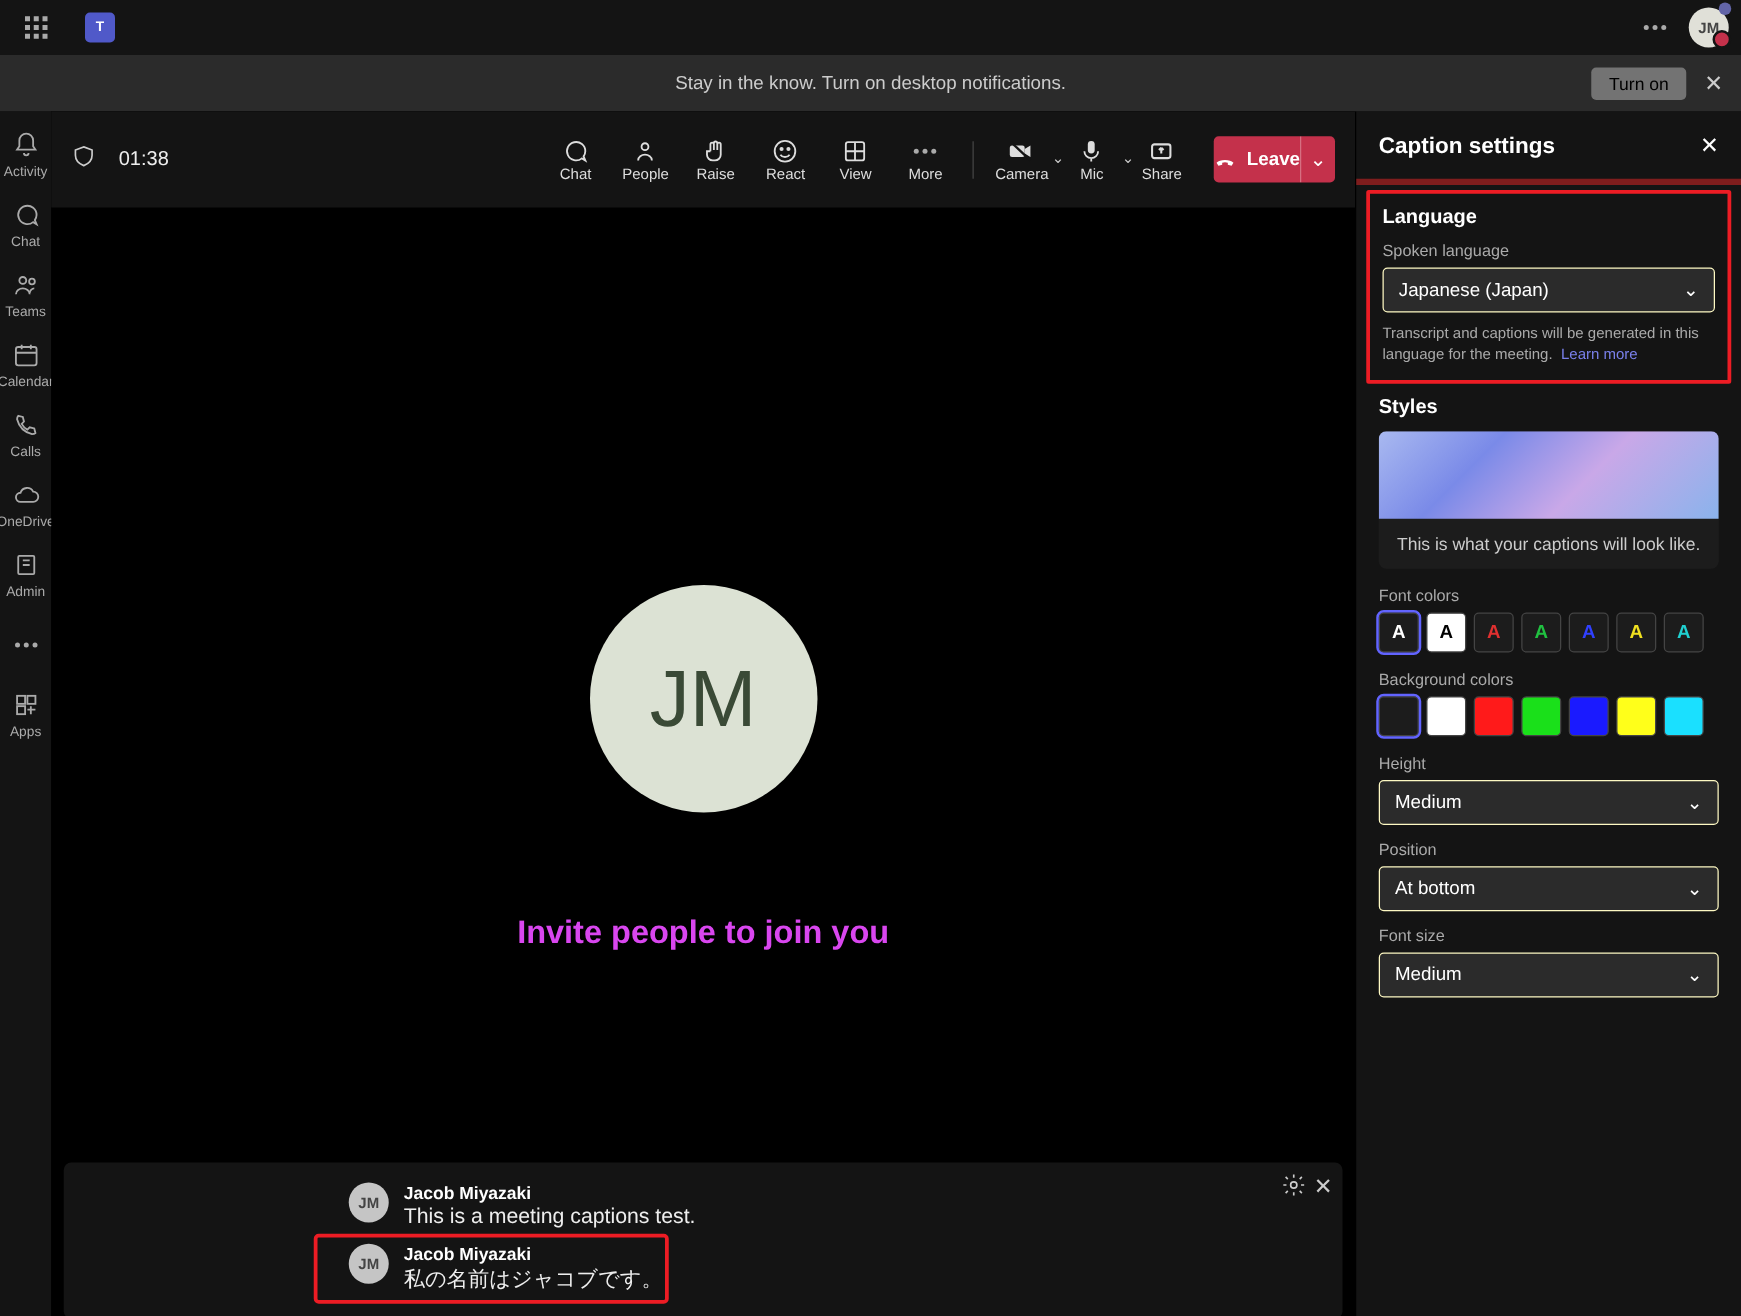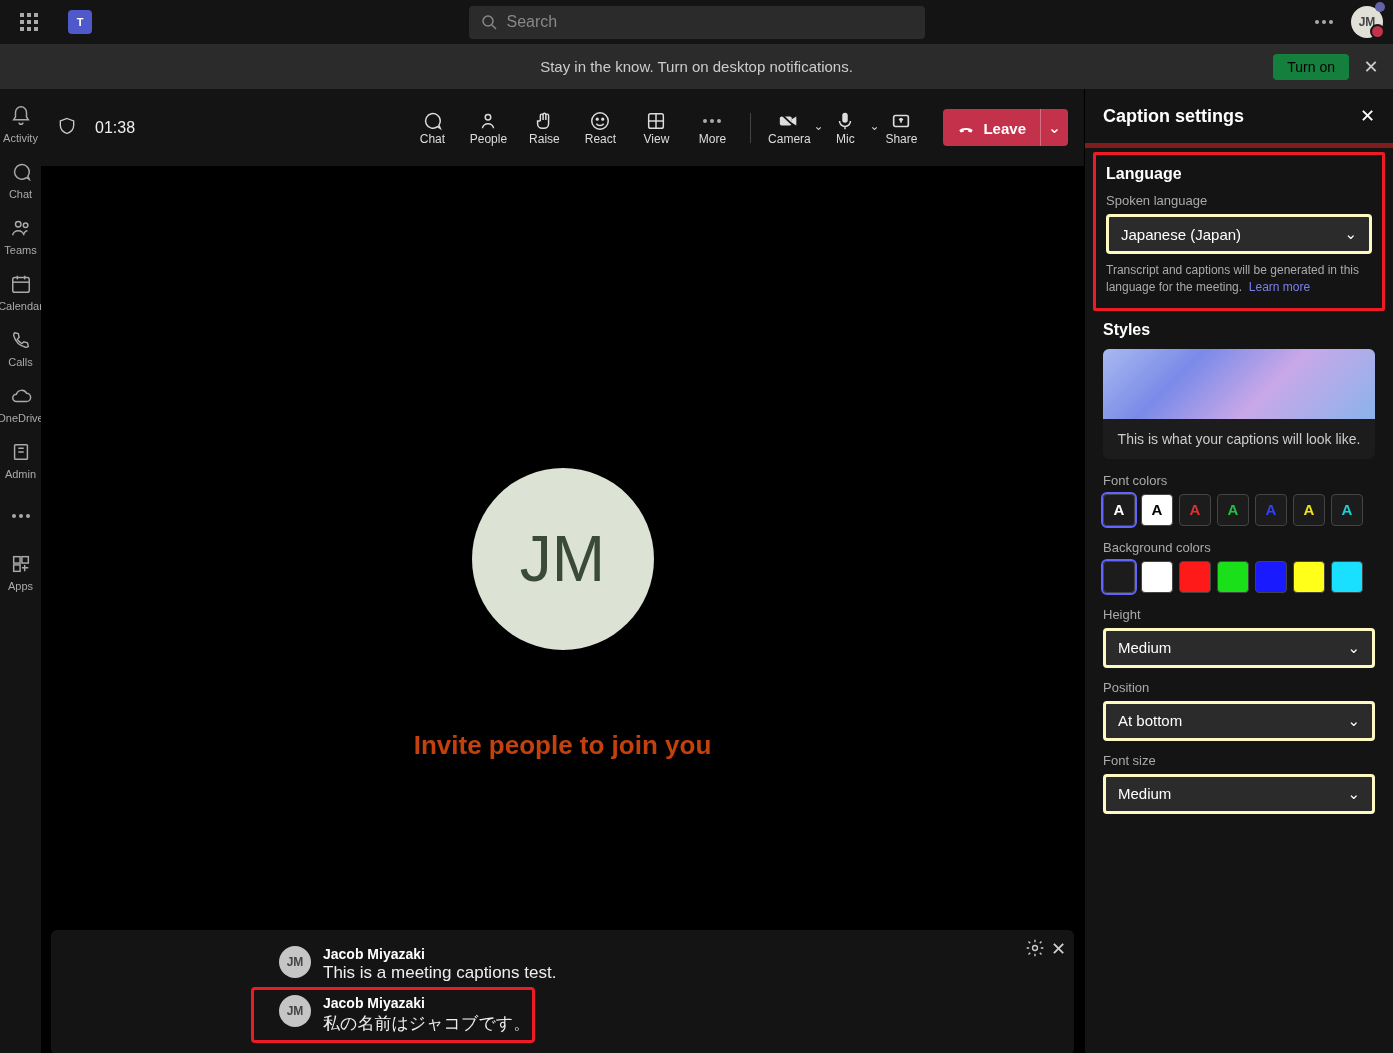--- a/index.html
+++ b/index.html
@@ -11,56 +11,56 @@
 .search-box { position:absolute; left:50%; transform:translateX(-50%); width:456px; height:33px; background:#2b2b2b; border-radius:4px; display:flex; align-items:center; padding:0 12px; color:#888; }
 .search-box svg { margin-right:10px; }
 .title-right { margin-left:auto; display:flex; align-items:center; gap:18px; }
 .three-dots { display:flex; gap:3px; }
 .three-dots span { width:4px; height:4px; background:#aaa; border-radius:50%; }
 .avatar-small { width:32px; height:32px; border-radius:50%; background:#e0e0d8; color:#444; display:flex; align-items:center; justify-content:center; font-size:12px; font-weight:600; position:relative; }
 .avatar-small::before { content:''; position:absolute; top:-4px; right:-2px; width:10px; height:10px; border-radius:50%; background:#6264a7; }
 .avatar-small::after { content:''; position:absolute; bottom:-1px; right:-2px; width:11px; height:11px; border-radius:50%; background:#c4314b; border:2px solid #141414; }
 .notif-bar { height:45px; background:#2b2b2b; display:flex; align-items:center; justify-content:center; color:#ccc; font-size:15px; position:relative; }
 .notif-actions { position:absolute; right:8px; display:flex; align-items:center; gap:8px; }
-.turn-on-btn { background:#15803d; color:#000; border:none; padding:5px 14px; border-radius:4px; font-size:14px; font-weight:500; }
+.turn-on-btn { background:#737373; color:#000; border:none; padding:5px 14px; border-radius:4px; font-size:14px; font-weight:500; }
 .close-x { width:28px; height:28px; display:flex; align-items:center; justify-content:center; color:#ccc; cursor:pointer; font-size:18px;}
 .main-area { display:flex; height:calc(100% - 79px); }
 .left-rail { width:41px; background:#141414; display:flex; flex-direction:column; align-items:center; padding-top:8px; gap:2px; }
 .rail-item { width:56px; height:54px; display:flex; flex-direction:column; align-items:center; justify-content:center; color:#aaa; font-size:11px; cursor:pointer; gap:4px; }
 .rail-icon { width:24px; height:24px; display:flex; align-items:center; justify-content:center; }
 .meeting-area { flex:1; display:flex; flex-direction:column; background:#000; position:relative; }
 .meeting-toolbar { height:77px; background:#141414; display:flex; align-items:center; padding:0 16px; }
 .shield-icon { color:#ccc; }
 .timer { margin-left:18px; font-size:16px; color:#eee; }
 .toolbar-right { margin-left:auto; display:flex; align-items:center; gap:0; }
 .toolbar-btn { display:flex; flex-direction:column; align-items:center; justify-content:center; width:56px; height:50px; color:#ddd; font-size:12px; cursor:pointer; position:relative; }
 .toolbar-btn .ti { height:22px; display:flex; align-items:center; }
 .divider { width:1px; height:30px; background:#444; margin:0 10px; }
 .chevron-small { font-size:12px; color:#ccc; position:absolute; right:-6px; top:16px;}
 .leave-btn { background:#c4314b; color:#fff; display:flex; align-items:center; border-radius:4px; overflow:hidden; margin-left:14px; }
-.leave-btn-main { padding:8px 14px; display:flex; align-items:flex-end; gap:8px; font-weight:600; font-size:15px;}
+.leave-btn-main { padding:8px 0; display:flex; align-items:center; gap:8px; font-weight:600; font-size:15px;}
 .leave-btn-drop { width:28px; height:37px; display:flex; align-items:center; justify-content:center; border-left:1px solid rgba(255,255,255,0.3); }
 .stage { flex:1; display:flex; flex-direction:column; align-items:center; justify-content:center; position:relative; }
 .big-avatar { width:182px; height:182px; border-radius:50%; background:#dce2d4; display:flex; align-items:center; justify-content:center; font-size:64px; font-weight:400; color:#3a4a36; }
-.invite-text { margin-top:80px; font-size:26px; font-weight:600; color:#c2410c; }
+.invite-text { margin-top:80px; font-size:26px; font-weight:600; color:#d946ef; }
 .captions-panel { position:absolute; bottom:8px; left:10px; right:10px; background:#141414; border-radius:6px; padding:10px 18px 14px; }
 .caption-ctrl { position:absolute; right:8px; top:8px; display:flex; gap:6px; color:#ccc; }
 .caption-row { display:flex; align-items:flex-start; gap:12px; padding:6px 0 6px 210px; }
 .cap-avatar { width:32px; height:32px; border-radius:50%; background:#c5c5c5; color:#444; display:flex; align-items:center; justify-content:center; font-size:12px; font-weight:600; flex-shrink:0; }
 .cap-text .name { font-size:14px; font-weight:600; color:#fff; }
 .cap-text .line { font-size:17px; color:#eee; margin-top:1px;}
 .caption-row.hl { outline:3px solid #ed1c24; outline-offset:-1px; padding-left:26px; margin-left:184px; width:280px; border-radius:2px;}
 .right-panel { width:309px; background:#141414; border-left:1px solid #000; display:flex; flex-direction:column; padding:0; }
 .rp-header { padding:16px 18px; display:flex; align-items:center; justify-content:space-between; border-bottom:5px solid #7f1d1d;}
 .rp-header h2 { font-size:18px; font-weight:700; }
 .rp-body { padding:14px 18px; overflow-y:auto; flex:1;}
 .lang-box { border:3px solid #ed1c24; padding:10px 10px 12px; margin:-10px -10px 10px; border-radius:2px;}
 .section-title { font-size:16px; font-weight:700; margin-bottom:10px; }
 .field-label { font-size:13px; color:#aaa; margin-bottom:6px; }
-.dropdown { background:#2b2b2b; border:3px solid #fef9c3; border-radius:4px; padding:8px 12px; display:flex; align-items:center; justify-content:space-between; font-size:15px; cursor:pointer;}
+.dropdown { background:#2b2b2b; border:1px solid #fef9c3; border-radius:4px; padding:8px 12px; display:flex; align-items:center; justify-content:space-between; font-size:15px; cursor:pointer;}
 .help-text { font-size:12px; color:#aaa; margin-top:8px; line-height:1.4;}
 .help-text a { color:#7a80eb; text-decoration:none; }
 .preview-box { background:#1c1c1c; border-radius:6px; overflow:hidden; margin-top:8px; margin-bottom:14px;}
 .preview-img { height:70px; background:linear-gradient(135deg,#a9b9f0 0%,#7a8ae8 30%,#c9a8e8 60%,#8ab3ec 100%); }
 .preview-text { padding:12px; text-align:center; font-size:14px; color:#ccc; }
 .swatch-row { display:flex; gap:6px; margin-top:6px; margin-bottom:14px;}
 .swatch { width:32px; height:32px; border-radius:4px; border:1px solid #444; display:flex; align-items:center; justify-content:center; font-size:15px; font-weight:600; cursor:pointer;}
 .swatch.selected { outline:2px solid #6264ff; }
 .form-group { margin-bottom:12px; }
 </style>
@@ -73,27 +73,20 @@
       <span></span>
       <span></span>
       <span></span>
       <span></span>
       <span></span>
       <span></span>
       <span></span>
       <span></span>
   </div>
   <div class="teams-logo">T</div>
-  <div class="search-box">
-    <svg width="16" height="16" viewBox="0 0 16 16" fill="none">
-        <circle cx="7" cy="7" r="5" stroke="#888" stroke-width="1.5"></circle>
-        <line x1="11" y1="11" x2="15" y2="15" stroke="#888" stroke-width="1.5"></line>
-      </svg>
-    <span>Search</span>
-  </div>
   <div class="title-right">
     <div class="three-dots">
         <span></span>
         <span></span>
         <span></span>
       </div>
     <div class="avatar-small">JM</div>
   </div>
 </div>
 

